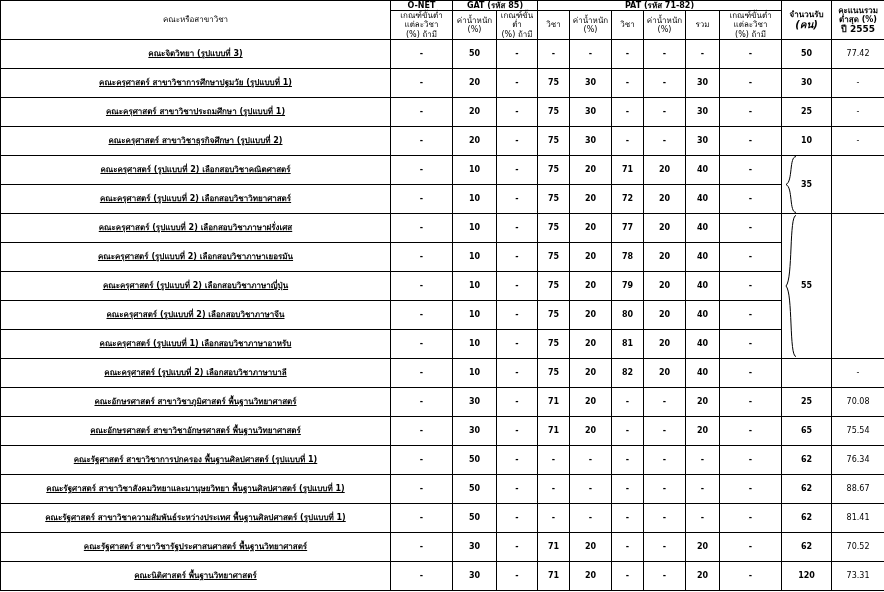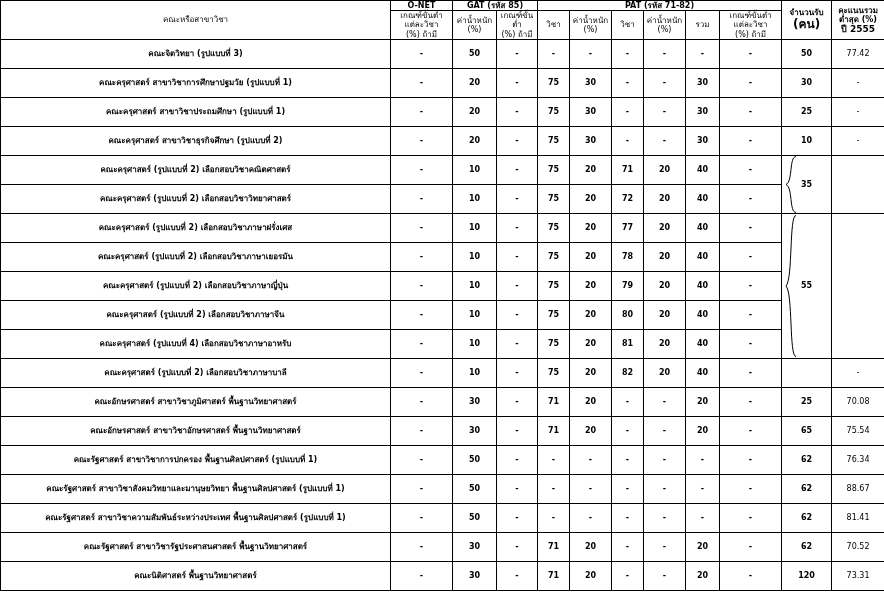--- a/index.html
+++ b/index.html
@@ -42,20 +42,21 @@
     font-size: 6.5px;
     font-weight: normal;
     padding: 2px 1px;
     line-height: 1.25;
   }
   .col-name {
     text-align: left;
     padding-left: 5px;
     font-size: 8.5px;
     font-weight: bold;
+    text-decoration: underline;
   }
   th.name-head {
     font-size: 11px;
     font-weight: normal;
   }
   td.rowcell {
     height: 28px;
   }
   .brace-cell {
     position: relative;
@@ -95,21 +96,21 @@
       <col style="width:53px">
     </colgroup>
     <thead>
       <tr>
         <th class="name-head" rowspan="2">คณะหรือสาขาวิชา</th>
         <th class="head-main">O-NET</th>
         <th class="head-main" colspan="2">GAT (รหัส 85)</th>
         <th class="head-main" colspan="6">PAT (รหัส 71-82)</th>
         <th class="head-main" rowspan="2">
           <div>จำนวนรับ</div>
-          <div style="font-size:12px;font-weight:bold;">(คน)</div>
+          <div style="font-size:10px;font-weight:bold;font-style:italic;">(คน)</div>
         </th>
         <th class="head-main" rowspan="2">
           <div>คะแนนรวม</div>
           <div>ต่ำสุด (%)</div>
           <div style="font-size:9px;font-weight:bold;">ปี 2555</div>
         </th>
       </tr>
       <tr>
         <th class="head-sub">
           <div>เกณฑ์ขั้นต่ำแต่ละวิชา</div>
@@ -275,21 +276,21 @@
           <td class="rowcell num">10</td>
           <td class="rowcell dash">-</td>
           <td class="rowcell num">75</td>
           <td class="rowcell num">20</td>
           <td class="rowcell num">80</td>
           <td class="rowcell num">20</td>
           <td class="rowcell num">40</td>
           <td class="rowcell dash">-</td>
         </tr>
         <tr>
-          <td class="rowcell col-name">คณะครุศาสตร์ (รูปแบบที่ 4) เลือกสอบวิชาภาษาอาหรับ</td>
+          <td class="rowcell col-name">คณะครุศาสตร์ (รูปแบบที่ 1) เลือกสอบวิชาภาษาอาหรับ</td>
           <td class="rowcell dash">-</td>
           <td class="rowcell num">10</td>
           <td class="rowcell dash">-</td>
           <td class="rowcell num">75</td>
           <td class="rowcell num">20</td>
           <td class="rowcell num">81</td>
           <td class="rowcell num">20</td>
           <td class="rowcell num">40</td>
           <td class="rowcell dash">-</td>
         </tr>

